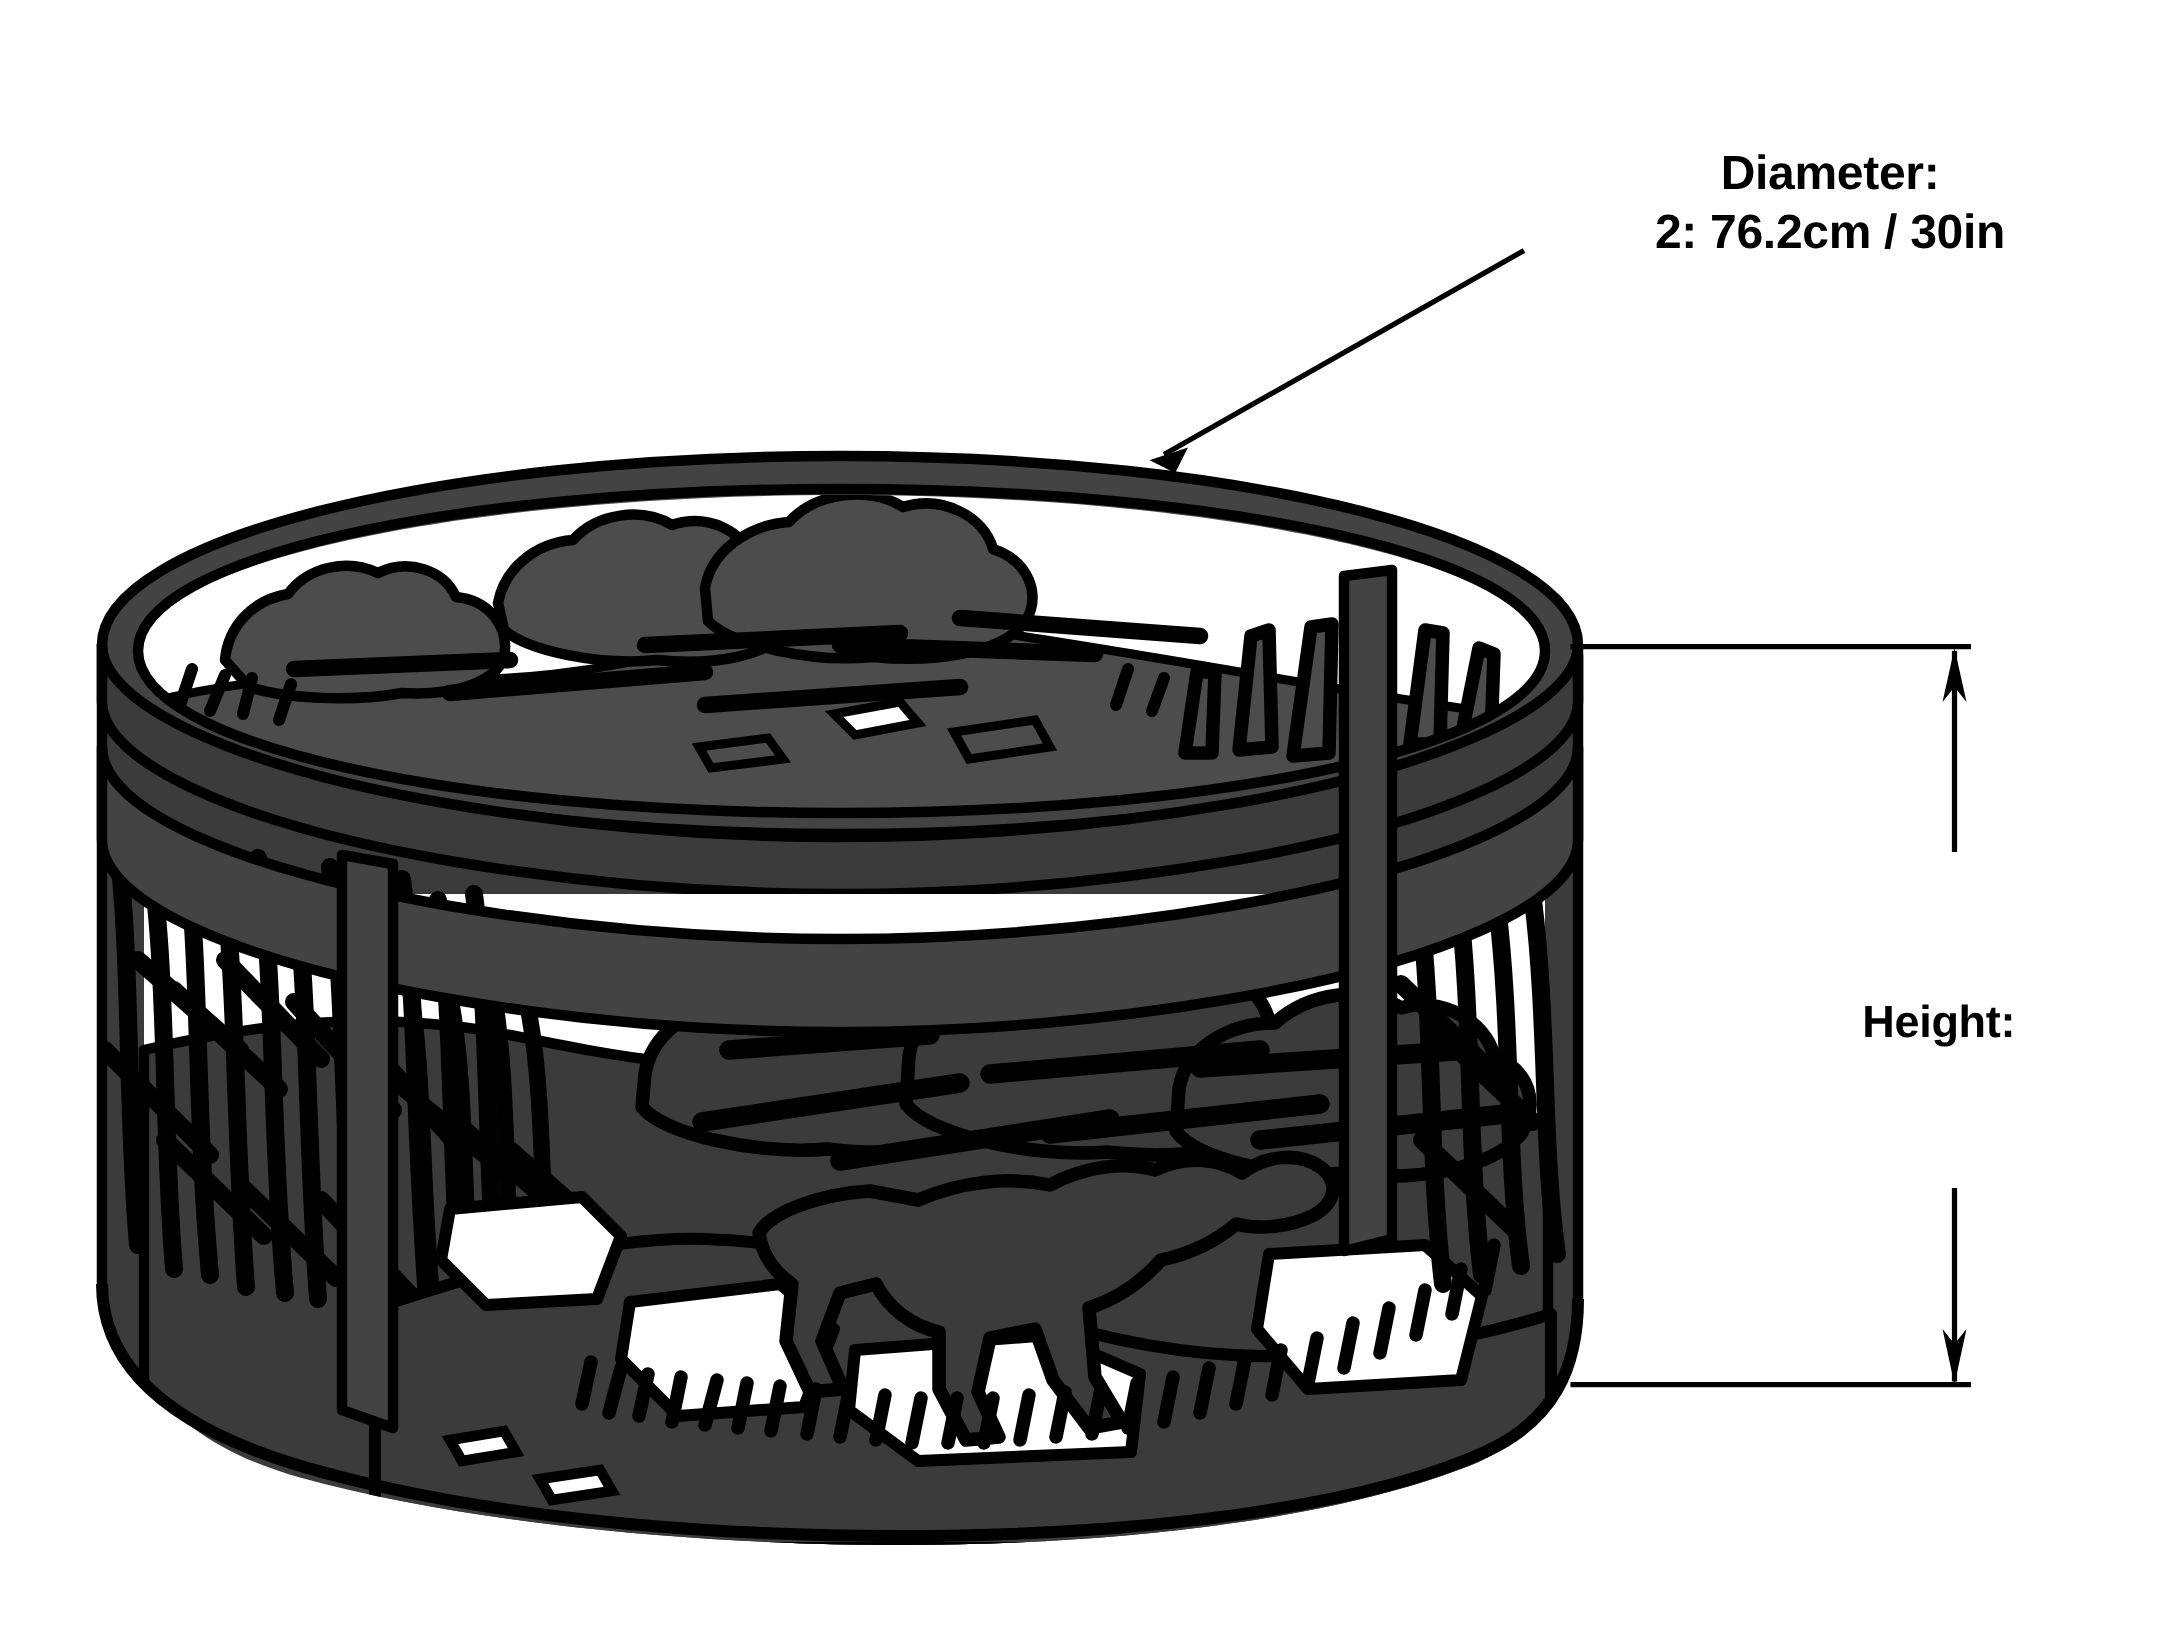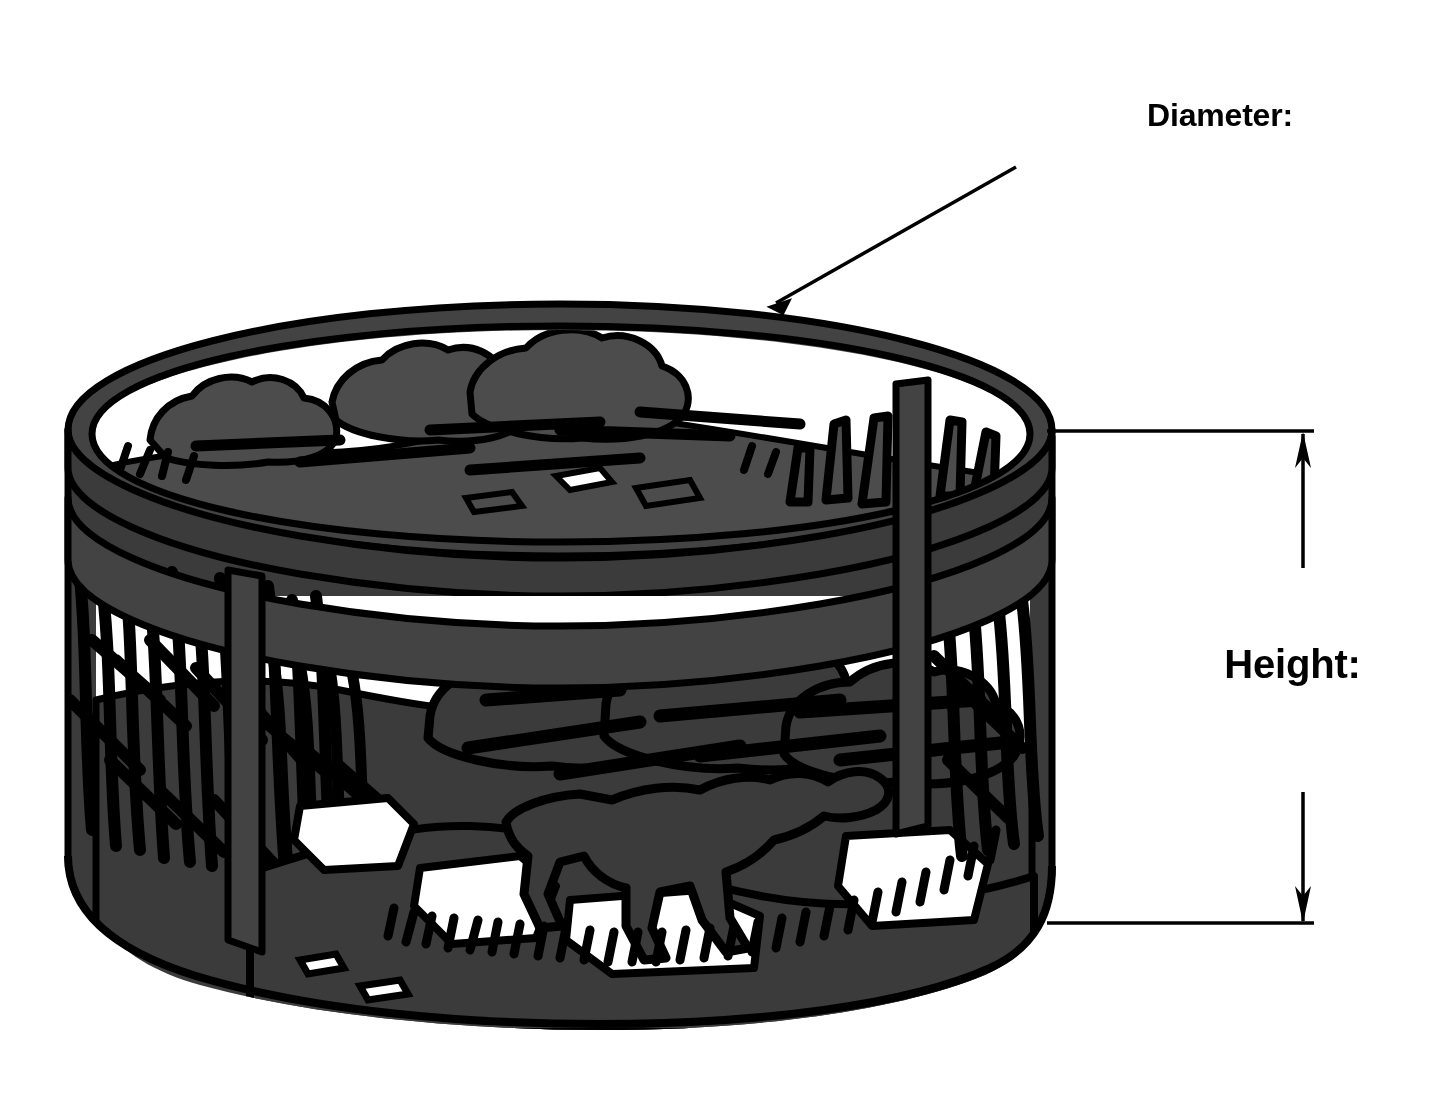--- a/index.html
+++ b/index.html
@@ -32,23 +32,23 @@
     letter-spacing: -0.2px;
   }
   #diameter-label {
     left: 1035px;
     top: 96px;
     width: 370px;
     font-size: 32px;
   }
   #height-label {
     left: 1145px;
-    top: 640px;
+    top: 664px;
     width: 295px;
-    font-size: 40px;
+    font-size: 30px;
   }
   .dim-line {
     display: block;
   }
   svg#art {
     position: absolute;
     left: 0; top: 0;
     width: 1445px;
     height: 1099px;
   }
@@ -320,19 +320,20 @@
       <line x1="1303" y1="434" x2="1303" y2="568" stroke="#000000" stroke-width="3.5"></line>
       <path d="M1303,432 L1311,468 L1303,458 L1295,468 Z" fill="#000000"></path>
 
       <line x1="1303" y1="792" x2="1303" y2="921" stroke="#000000" stroke-width="3.5"></line>
       <path d="M1303,923 L1311,886 L1303,896 L1295,886 Z" fill="#000000"></path>
     </g>
   </svg>
 
   <div class="dim-label" id="diameter-label">
     <span class="dim-line">Diameter:</span>
+    <span class="dim-line">2: 76.2cm / 30in</span>
   </div>
 
   <div class="dim-label" id="height-label">
     <span class="dim-line">Height:</span>
   </div>
 
 </div>
 
 </body></html>

